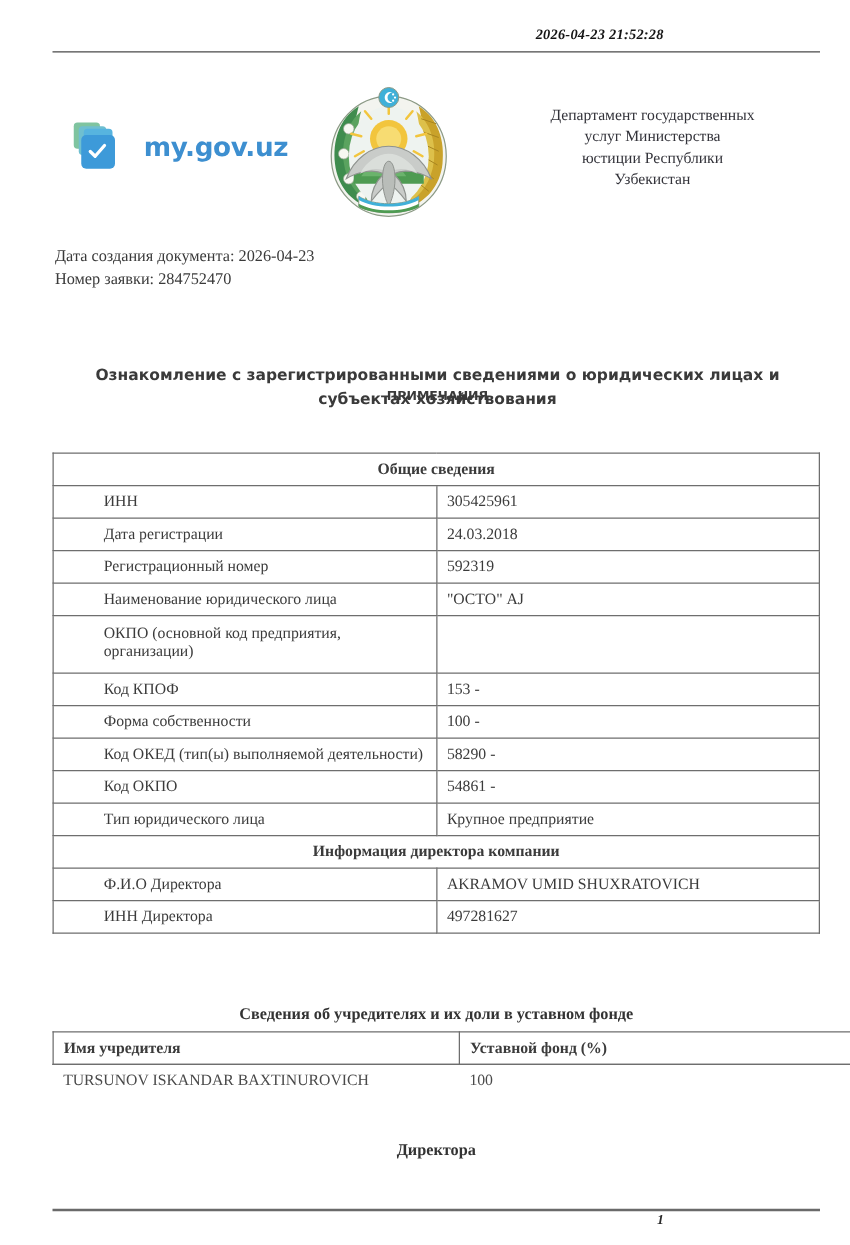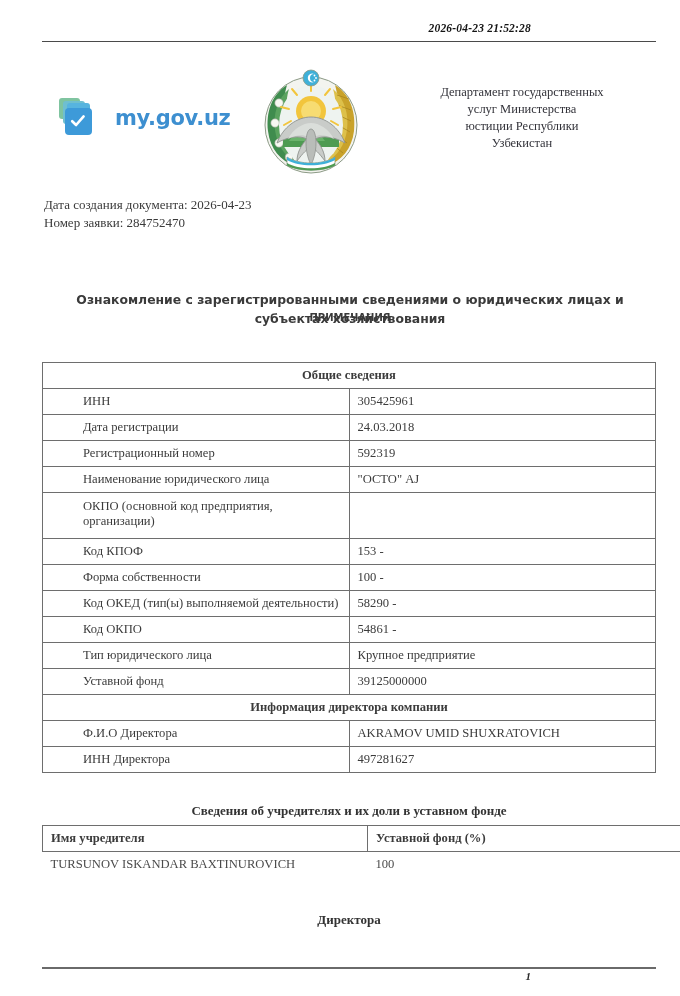--- a/index.html
+++ b/index.html
@@ -384,24 +384,20 @@
         <td class="value">58290 -</td>
       </tr>
       <tr>
         <td class="label">Код ОКПО</td>
         <td class="value">54861 -</td>
       </tr>
       <tr>
         <td class="label">Тип юридического лица</td>
         <td class="value">Крупное предприятие</td>
       </tr>
-      <tr>
-        <td class="label">Уставной фонд</td>
-        <td class="value">39125000000</td>
-      </tr>
       <tr class="section">
         <td colspan="2">Информация директора компании</td>
       </tr>
       <tr>
         <td class="label">Ф.И.О Директора</td>
         <td class="value">AKRAMOV UMID SHUXRATOVICH</td>
       </tr>
       <tr>
         <td class="label">ИНН Директора</td>
         <td class="value">497281627</td>

